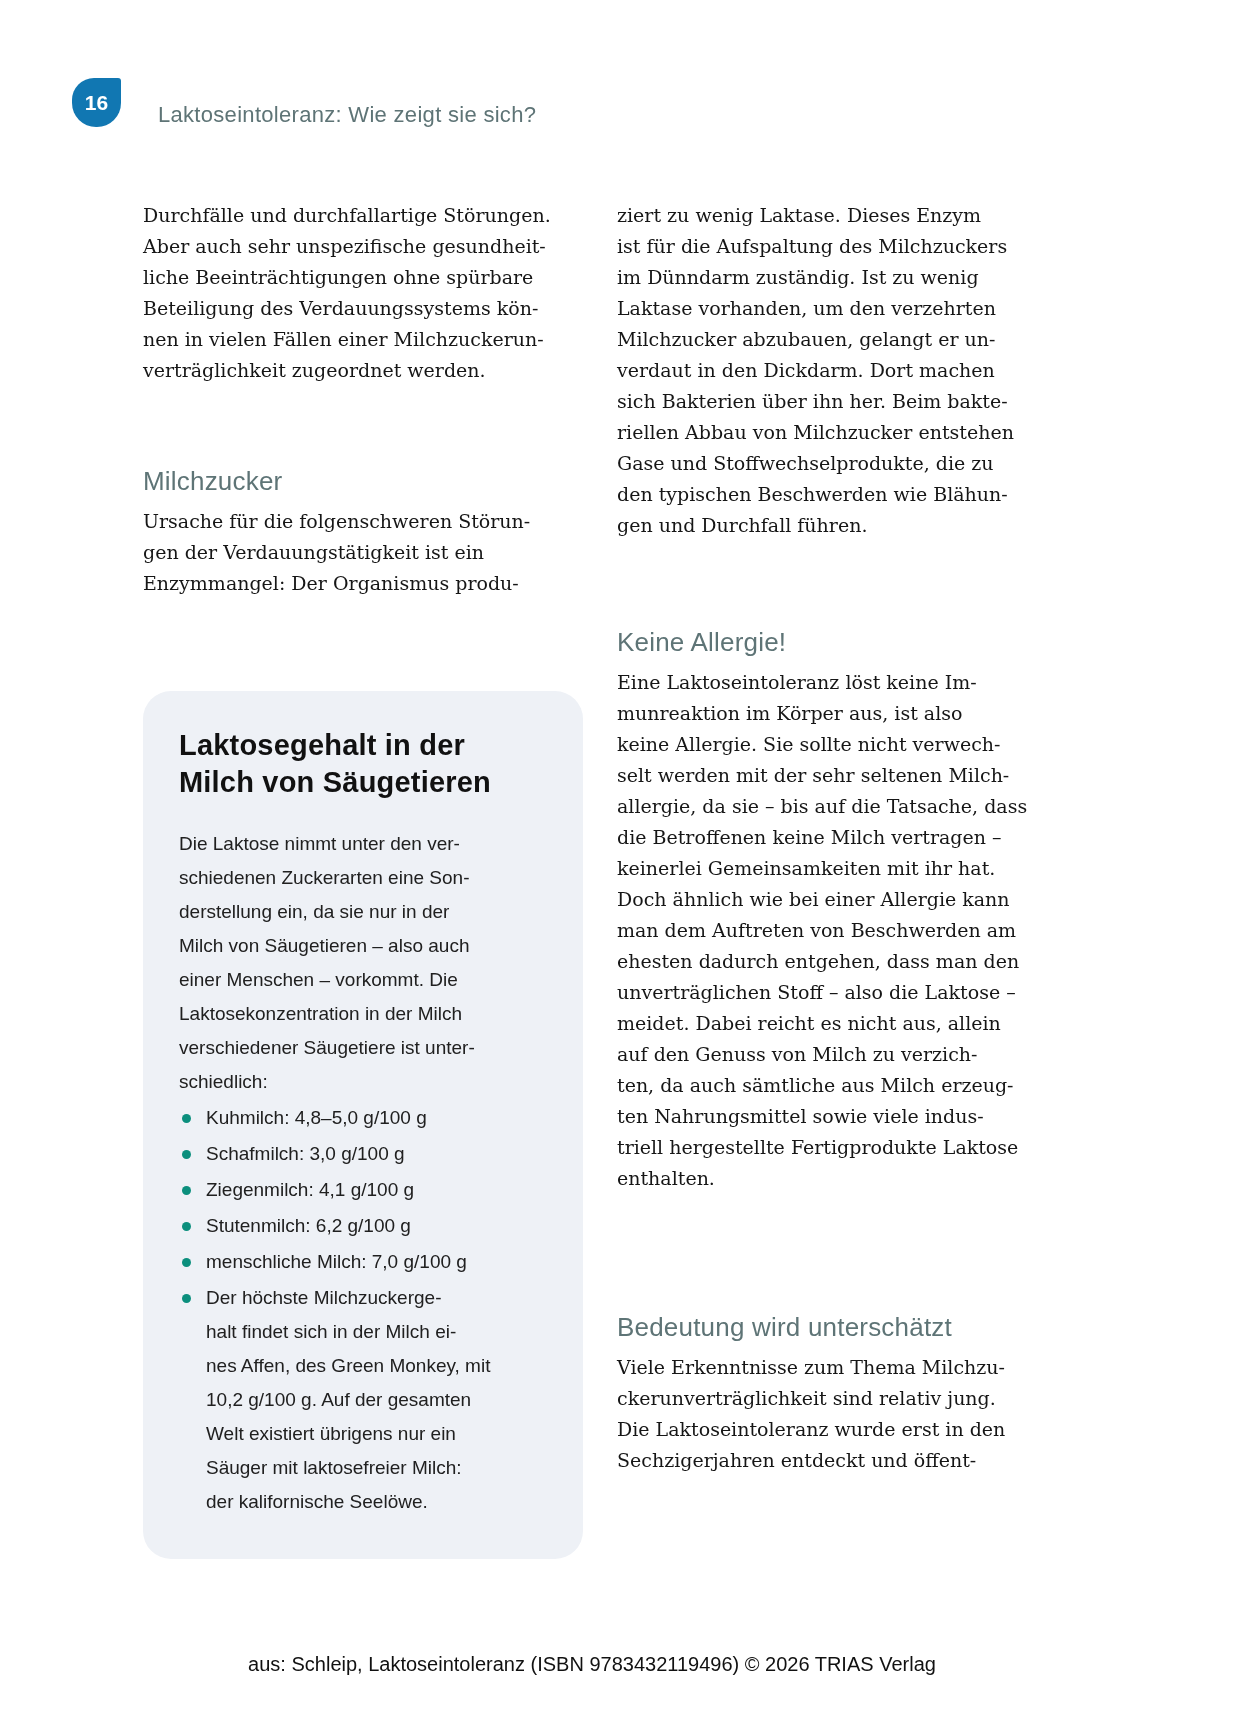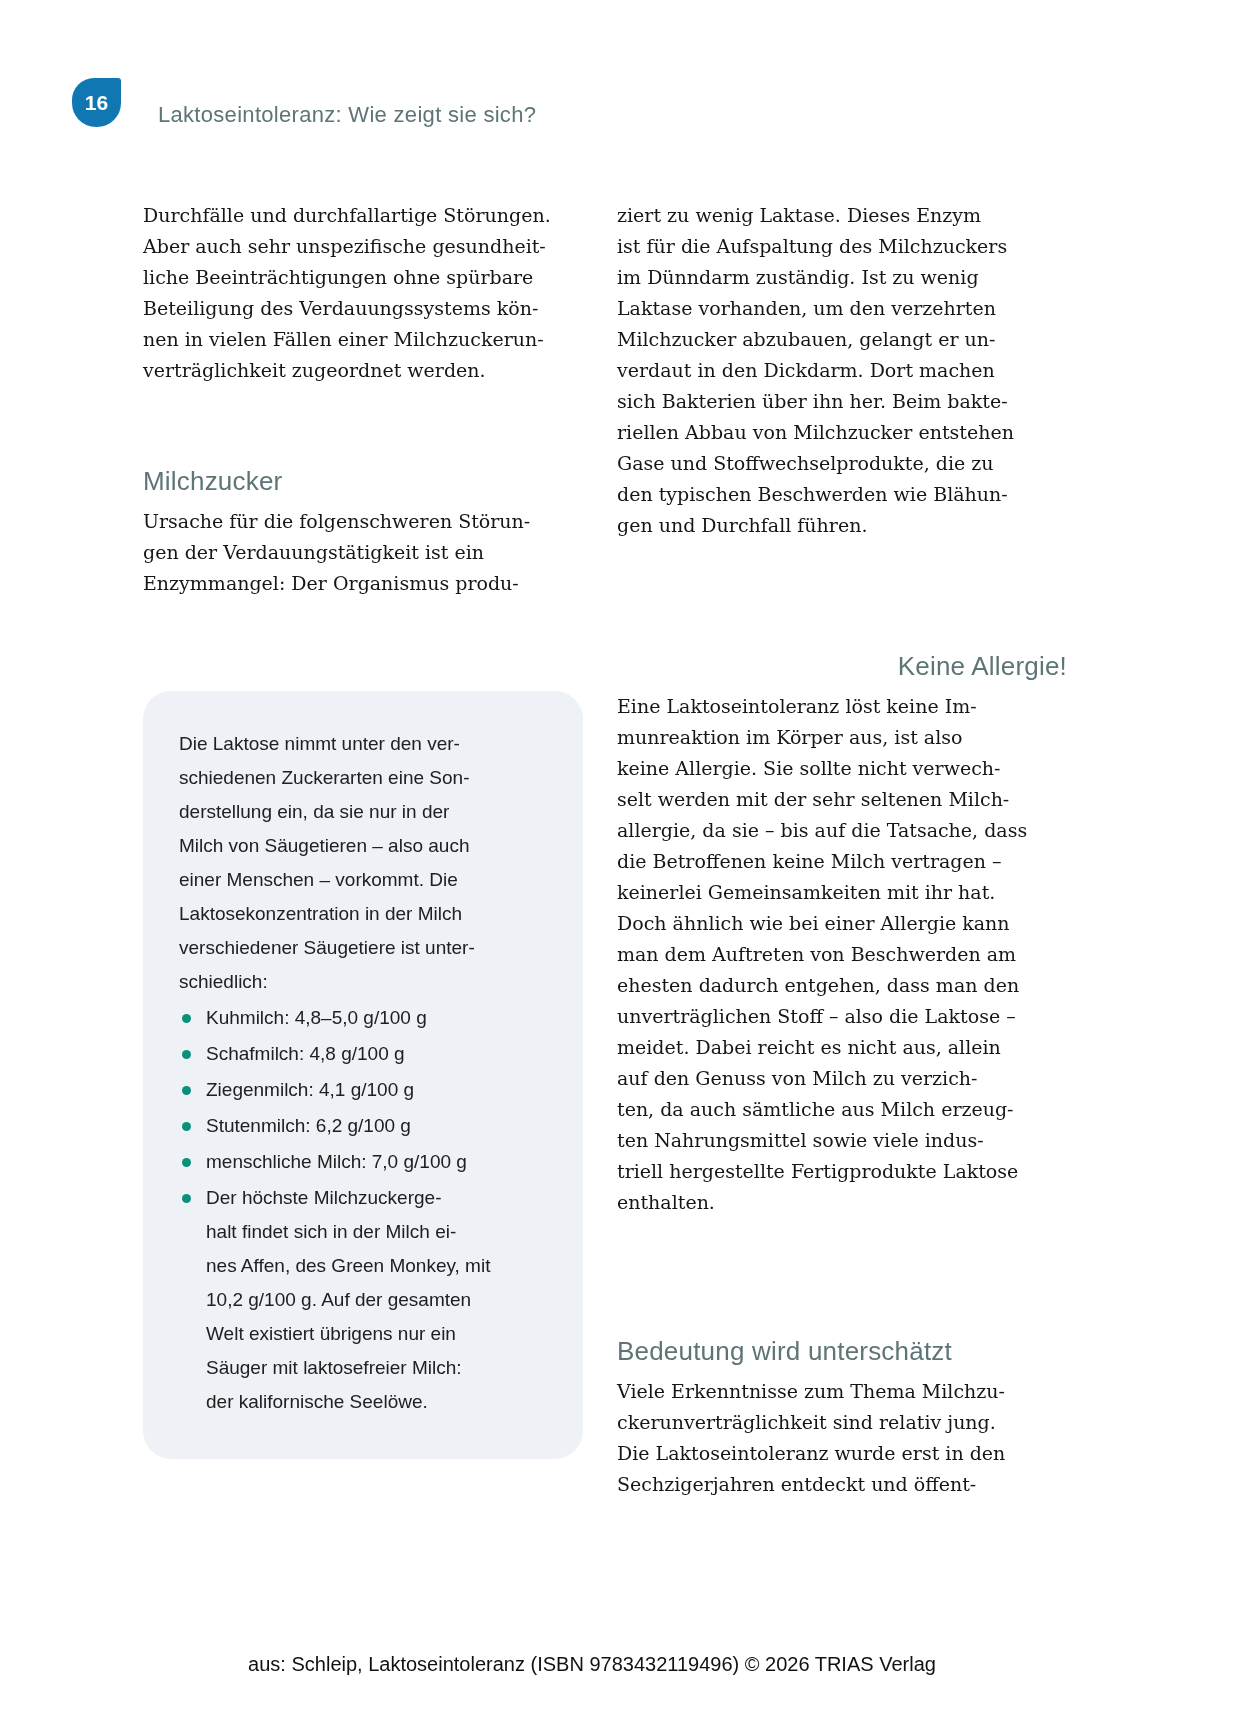--- a/index.html
+++ b/index.html
@@ -40,21 +40,21 @@
     color:#161616;
   }
   h2.subhead{
     margin:0;
     font-family:"Liberation Sans", sans-serif;
     font-size:26px;font-weight:400;color:#5e7476;
     letter-spacing:0.2px;
   }
   .col-left h2.subhead{margin-top:80px;}
   .col-left p.after-head{margin-top:9px;}
-  .col-right h2.head1{margin-top:110px;text-align:right;}
+  .col-right h2.head1{margin-top:86px;}
   .col-right h2.head2{margin-top:118px;}
   .col-right p.after-head{margin-top:9px;}
   
   .infobox{
     margin-top:92px;
     width:440px;
     box-sizing:border-box;
     background:#eef1f6;
     border-radius:28px;
     padding:36px 22px 40px 36px;
@@ -111,31 +111,33 @@
 liche Beeinträchtigungen ohne spürbare
 Beteiligung des Verdauungssystems kön-
 nen in vielen Fällen einer Milchzuckerun-
 verträglichkeit zugeordnet werden.</p>
     <h2 class="subhead">Milchzucker</h2>
     <p class="body after-head">Ursache für die folgenschweren Störun-
 gen der Verdauungstätigkeit ist ein
 Enzymmangel: Der Organismus produ-</p>
 
     <aside class="infobox">
+      <h3>Laktosegehalt in der
+Milch von Säugetieren</h3>
       <p>Die Laktose nimmt unter den ver-
 schiedenen Zuckerarten eine Son-
 derstellung ein, da sie nur in der
 Milch von Säugetieren – also auch
 einer Menschen – vorkommt. Die
 Laktosekonzentration in der Milch
 verschiedener Säugetiere ist unter-
 schiedlich:</p>
       <ul>
         <li>Kuhmilch: 4,8–5,0 g/100 g</li>
-        <li>Schafmilch: 4,8 g/100 g</li>
+        <li>Schafmilch: 3,0 g/100 g</li>
         <li>Ziegenmilch: 4,1 g/100 g</li>
         <li>Stutenmilch: 6,2 g/100 g</li>
         <li>menschliche Milch: 7,0 g/100 g</li>
         <li>Der höchste Milchzuckerge-
 halt findet sich in der Milch ei-
 nes Affen, des Green Monkey, mit
 10,2 g/100 g. Auf der gesamten
 Welt existiert übrigens nur ein
 Säuger mit laktosefreier Milch:
 der kalifornische Seelöwe.</li>

